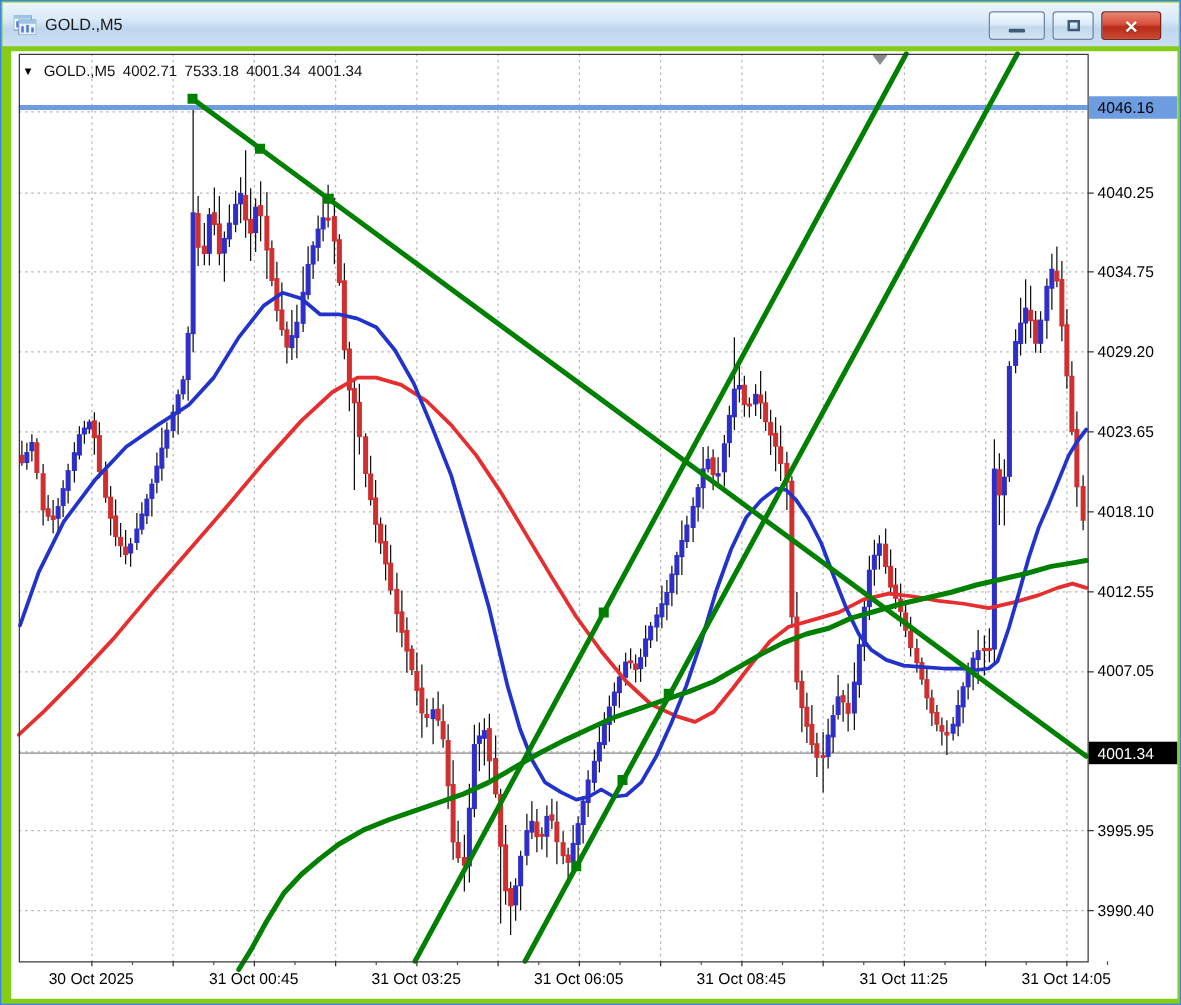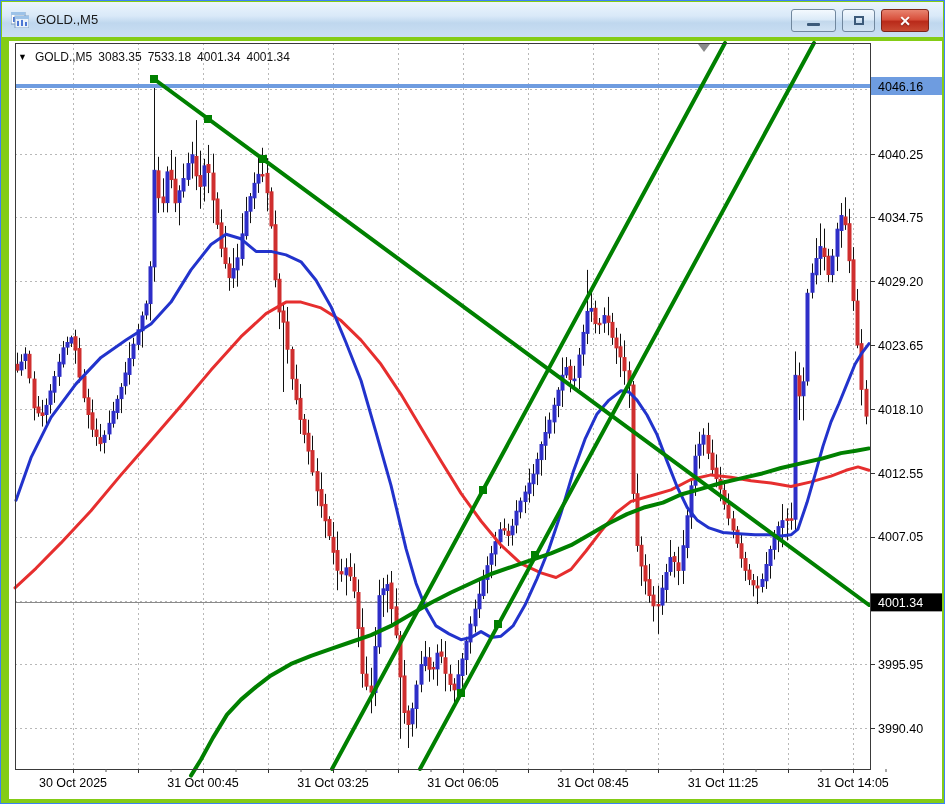--- a/index.html
+++ b/index.html
@@ -563,18 +563,18 @@
         <line x1="861" y1="623.5" x2="866" y2="623.5" stroke="#333" stroke-width="1"></line>
         <text x="869" y="627.9562211981571" font-size="12.5" fill="#000">3995.95</text>
         <line x1="861" y1="687.5" x2="866" y2="687.5" stroke="#333" stroke-width="1"></line>
         <text x="869" y="691.8963133640525" font-size="12.5" fill="#000">3990.40</text>
       </svg>
   </div>
 
   <div id="infobar">
     <span id="info-drop">▼</span>
     <span>GOLD.,M5</span>
-    <span>3083.35</span>
+    <span>4002.71</span>
     <span>7533.18</span>
     <span>4001.34</span>
     <span>4001.34</span>
   </div>
 </div>
 
 </body></html>

